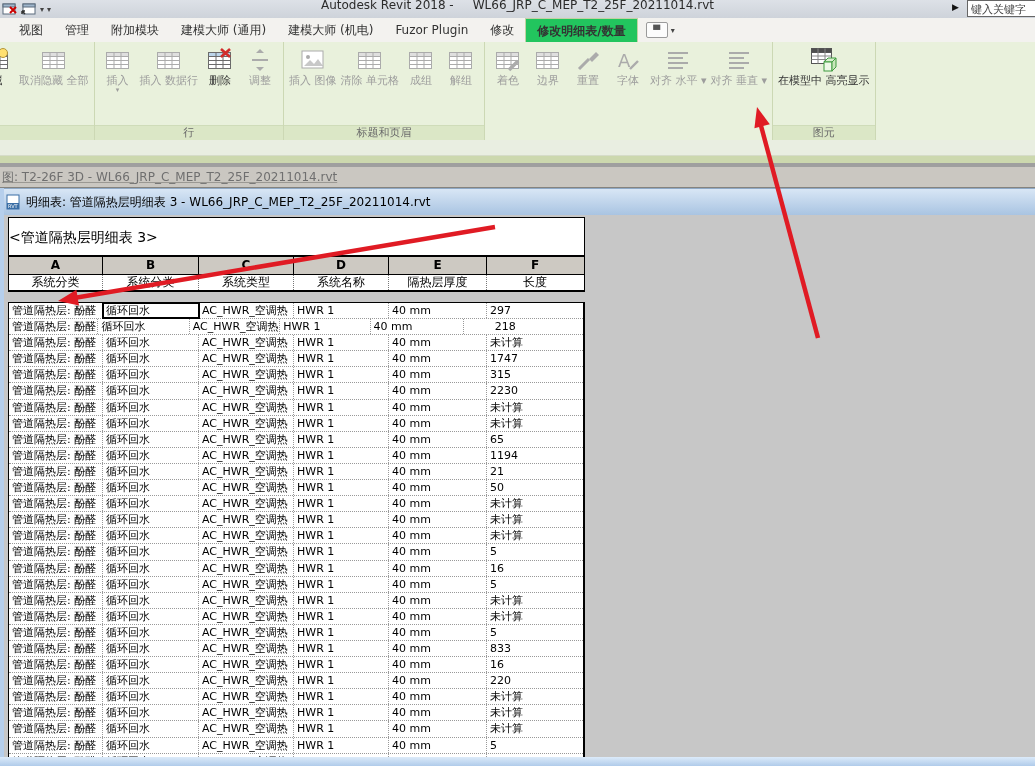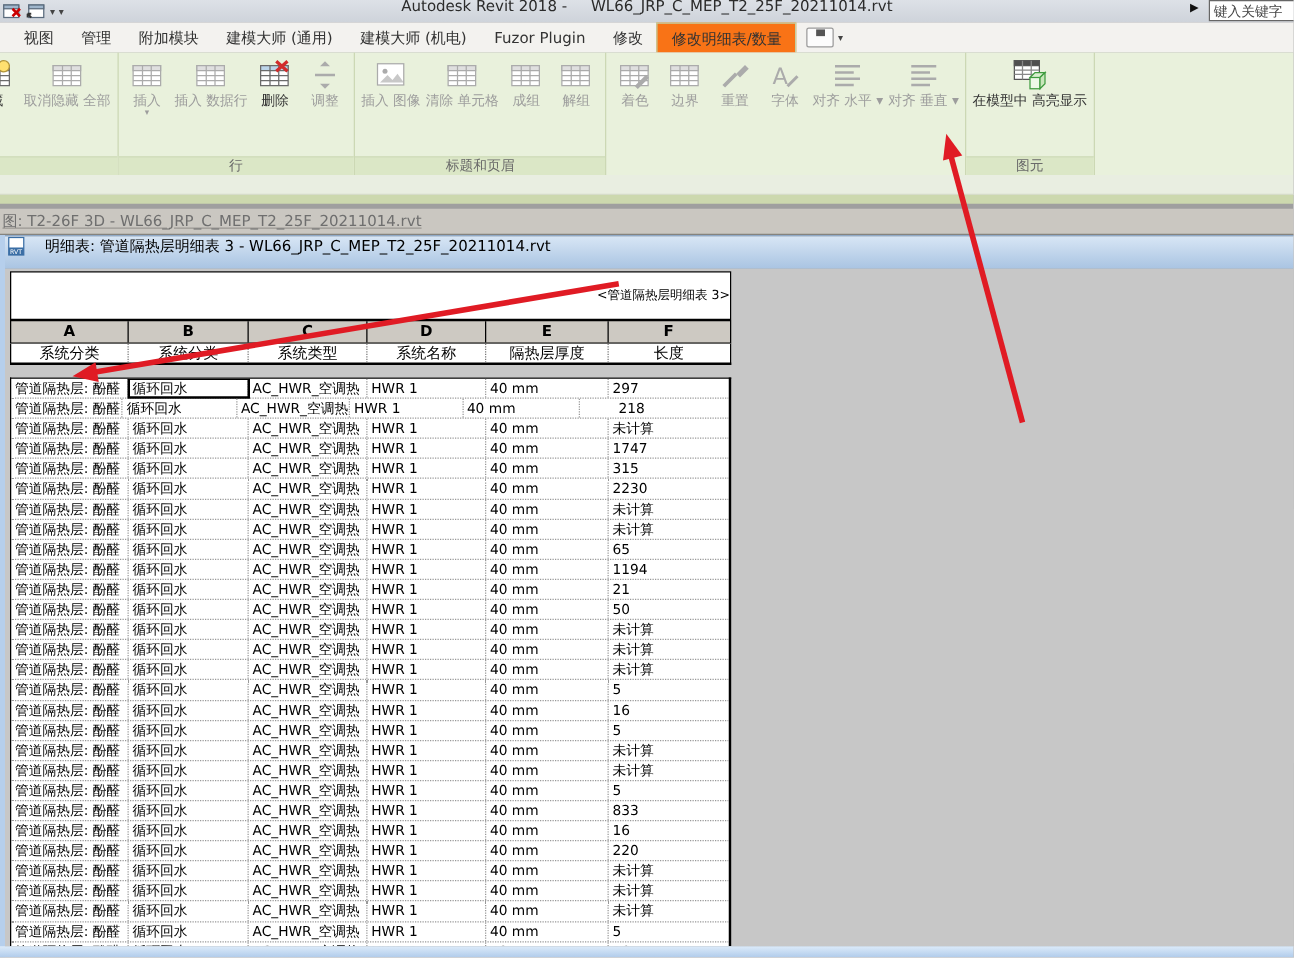--- a/index.html
+++ b/index.html
@@ -10,21 +10,21 @@
   #titlebar { position:absolute; left:0; top:0; width:1035px; height:18px; background:linear-gradient(#dde1e7,#ced3da); }
   #app-title { position:absolute; left:0; right:0; top:-2px; text-align:center; font-size:12px; color:#2b2b2b; white-space:pre; }
   #qat { position:absolute; left:2px; top:0; height:18px; display:flex; align-items:center; gap:3px; }
   .qat-caret { font-size:8px; color:#444; }
   #ic-right-arrow { position:absolute; left:952px; top:2px; font-size:9px; color:#111; }
   #search-box { position:absolute; left:967px; top:0px; width:70px; height:17px; background:#fff; border:1px solid #666; font-size:11px; color:#444; padding:1px 3px; overflow:hidden; white-space:nowrap; }
 
   
   #tabbar { position:absolute; left:0; top:18px; width:1035px; height:24px; background:#f3f2ef; display:flex; align-items:stretch; padding-left:8px; }
   .tab { font-size:12px; color:#333; padding:0 11px; line-height:24px; white-space:nowrap; }
-  .tab.active { background:#f97316; border:1px solid #c2d2a4; border-bottom:none; }
+  .tab.active { background:#22c55e; border:1px solid #c2d2a4; border-bottom:none;font-weight:bold; }
   #panel-toggle { display:flex; align-items:center; gap:3px; margin-left:8px; }
   #panel-toggle .box { width:22px; height:16px; border:1px solid #9a9a9a; border-radius:2px; background:#fcfcfc; font-size:9px; color:#555; text-align:center; line-height:14px; }
   #panel-toggle .caret { font-size:8px; color:#444; }
 
   
   #ribbon { position:absolute; left:0; top:42px; width:1035px; height:98px; background:#e9f1dc; display:flex; align-items:stretch; overflow:hidden; }
   .rib-group { display:flex; flex-direction:column; border-right:1px solid #ccd8b4; }
   .rib-items { flex:1; display:flex; align-items:flex-start; padding:2px 3px 0 3px; }
   .rib-caption { height:15px; background:#dbe7c6; border-top:1px solid #cfdcb9; font-size:11px; color:#6a6a6a; text-align:center; line-height:14px; white-space:nowrap; padding:0 6px; }
   .rib-btn { display:flex; flex-direction:column; align-items:center; padding:1px 2px; min-width:40px; }
@@ -34,28 +34,28 @@
   .rib-btn .rcaret { font-size:7px; color:#9d9d9d; line-height:7px; }
 
   
   #options-bar { position:absolute; left:0; top:140px; width:1035px; height:16px; background:#e9eee1; border-bottom:1px solid #d6dcc9; }
   #green-strip { position:absolute; left:0; top:156px; width:1035px; height:7px; background:#ccd8ae; }
 
   
   #bg-window-title { position:absolute; left:0; top:167px; width:1035px; height:21px; background:#cac7c1; border-bottom:1px solid #85837e; font-size:12px; color:#6f6f6f; line-height:20px; padding-left:2px; white-space:nowrap; overflow:hidden; text-decoration:underline; text-decoration-color:#9a9893; }
 
   
-  #sched-titlebar { position:absolute; left:0; top:188px; width:1035px; height:27px; background:linear-gradient(#d8e6f5,#a9c4e2); border-top:1px solid #8fa9c6; display:flex; align-items:flex-start; padding-left:5px; gap:15px; }
+  #sched-titlebar { position:absolute; left:0; top:188px; width:1035px; height:27px; background:linear-gradient(#d8e6f5,#a9c4e2); border-top:1px solid #8fa9c6; display:flex; align-items:center; padding-left:5px; gap:5px; }
   #sched-title { font-size:12px; color:#000; white-space:nowrap; }
   #sched-client { position:absolute; left:4px; top:215px; width:1031px; height:542px; background:#c7c7c7; overflow:hidden; }
   #win-left-border { position:absolute; left:0; top:188px; width:4px; height:578px; background:#b6cfec; }
   #win-bottom-border { position:absolute; left:0; top:757px; width:1035px; height:9px; background:linear-gradient(#dcebfa,#b0cbea); }
 
   
-  #tbl-title { position:absolute; left:4px; top:2px; width:577px; height:39px; background:#fff; border:1px solid #000; text-align:right; font-size:10px; color:#000; line-height:38px; }
+  #tbl-title { position:absolute; left:4px; top:2px; width:577px; height:39px; background:#fff; border:1px solid #000; text-align:left; font-size:14px; color:#000; line-height:38px; }
   #tbl-letters { position:absolute; left:4px; top:41px; width:577px; height:19px; background:#cdc9c2; border:1px solid #000; display:flex; }
   #tbl-letters .lcell { border-right:1px solid #000; font-size:12px; font-weight:bold; color:#000; text-align:center; line-height:17px; }
   #tbl-letters .lcell:last-child { border-right:none; }
   #tbl-headers { position:absolute; left:4px; top:60px; width:577px; height:17px; background:#fff; border-left:1px solid #000; border-right:1px solid #000; border-bottom:2px solid #000; display:flex; }
   #tbl-headers .hcell { border-right:1px dotted #777; font-size:12px; color:#000; text-align:center; line-height:15px; overflow:hidden; white-space:nowrap; }
   #tbl-headers .hcell:last-child { border-right:none; }
   #tbl-grid { position:absolute; left:4px; top:87px; width:577px; height:455px; background:#fff; border-top:1px solid #000; border-left:1px solid #000; border-right:2px solid #000; overflow:hidden; }
   .grow { display:flex; height:16.1px; border-bottom:1px dotted #999; }
   .gcell { border-right:1px dotted #999; font-size:11px; color:#000; line-height:15px; padding-left:3px; overflow:hidden; white-space:nowrap; }
   .gcell:last-child { border-right:none; }

